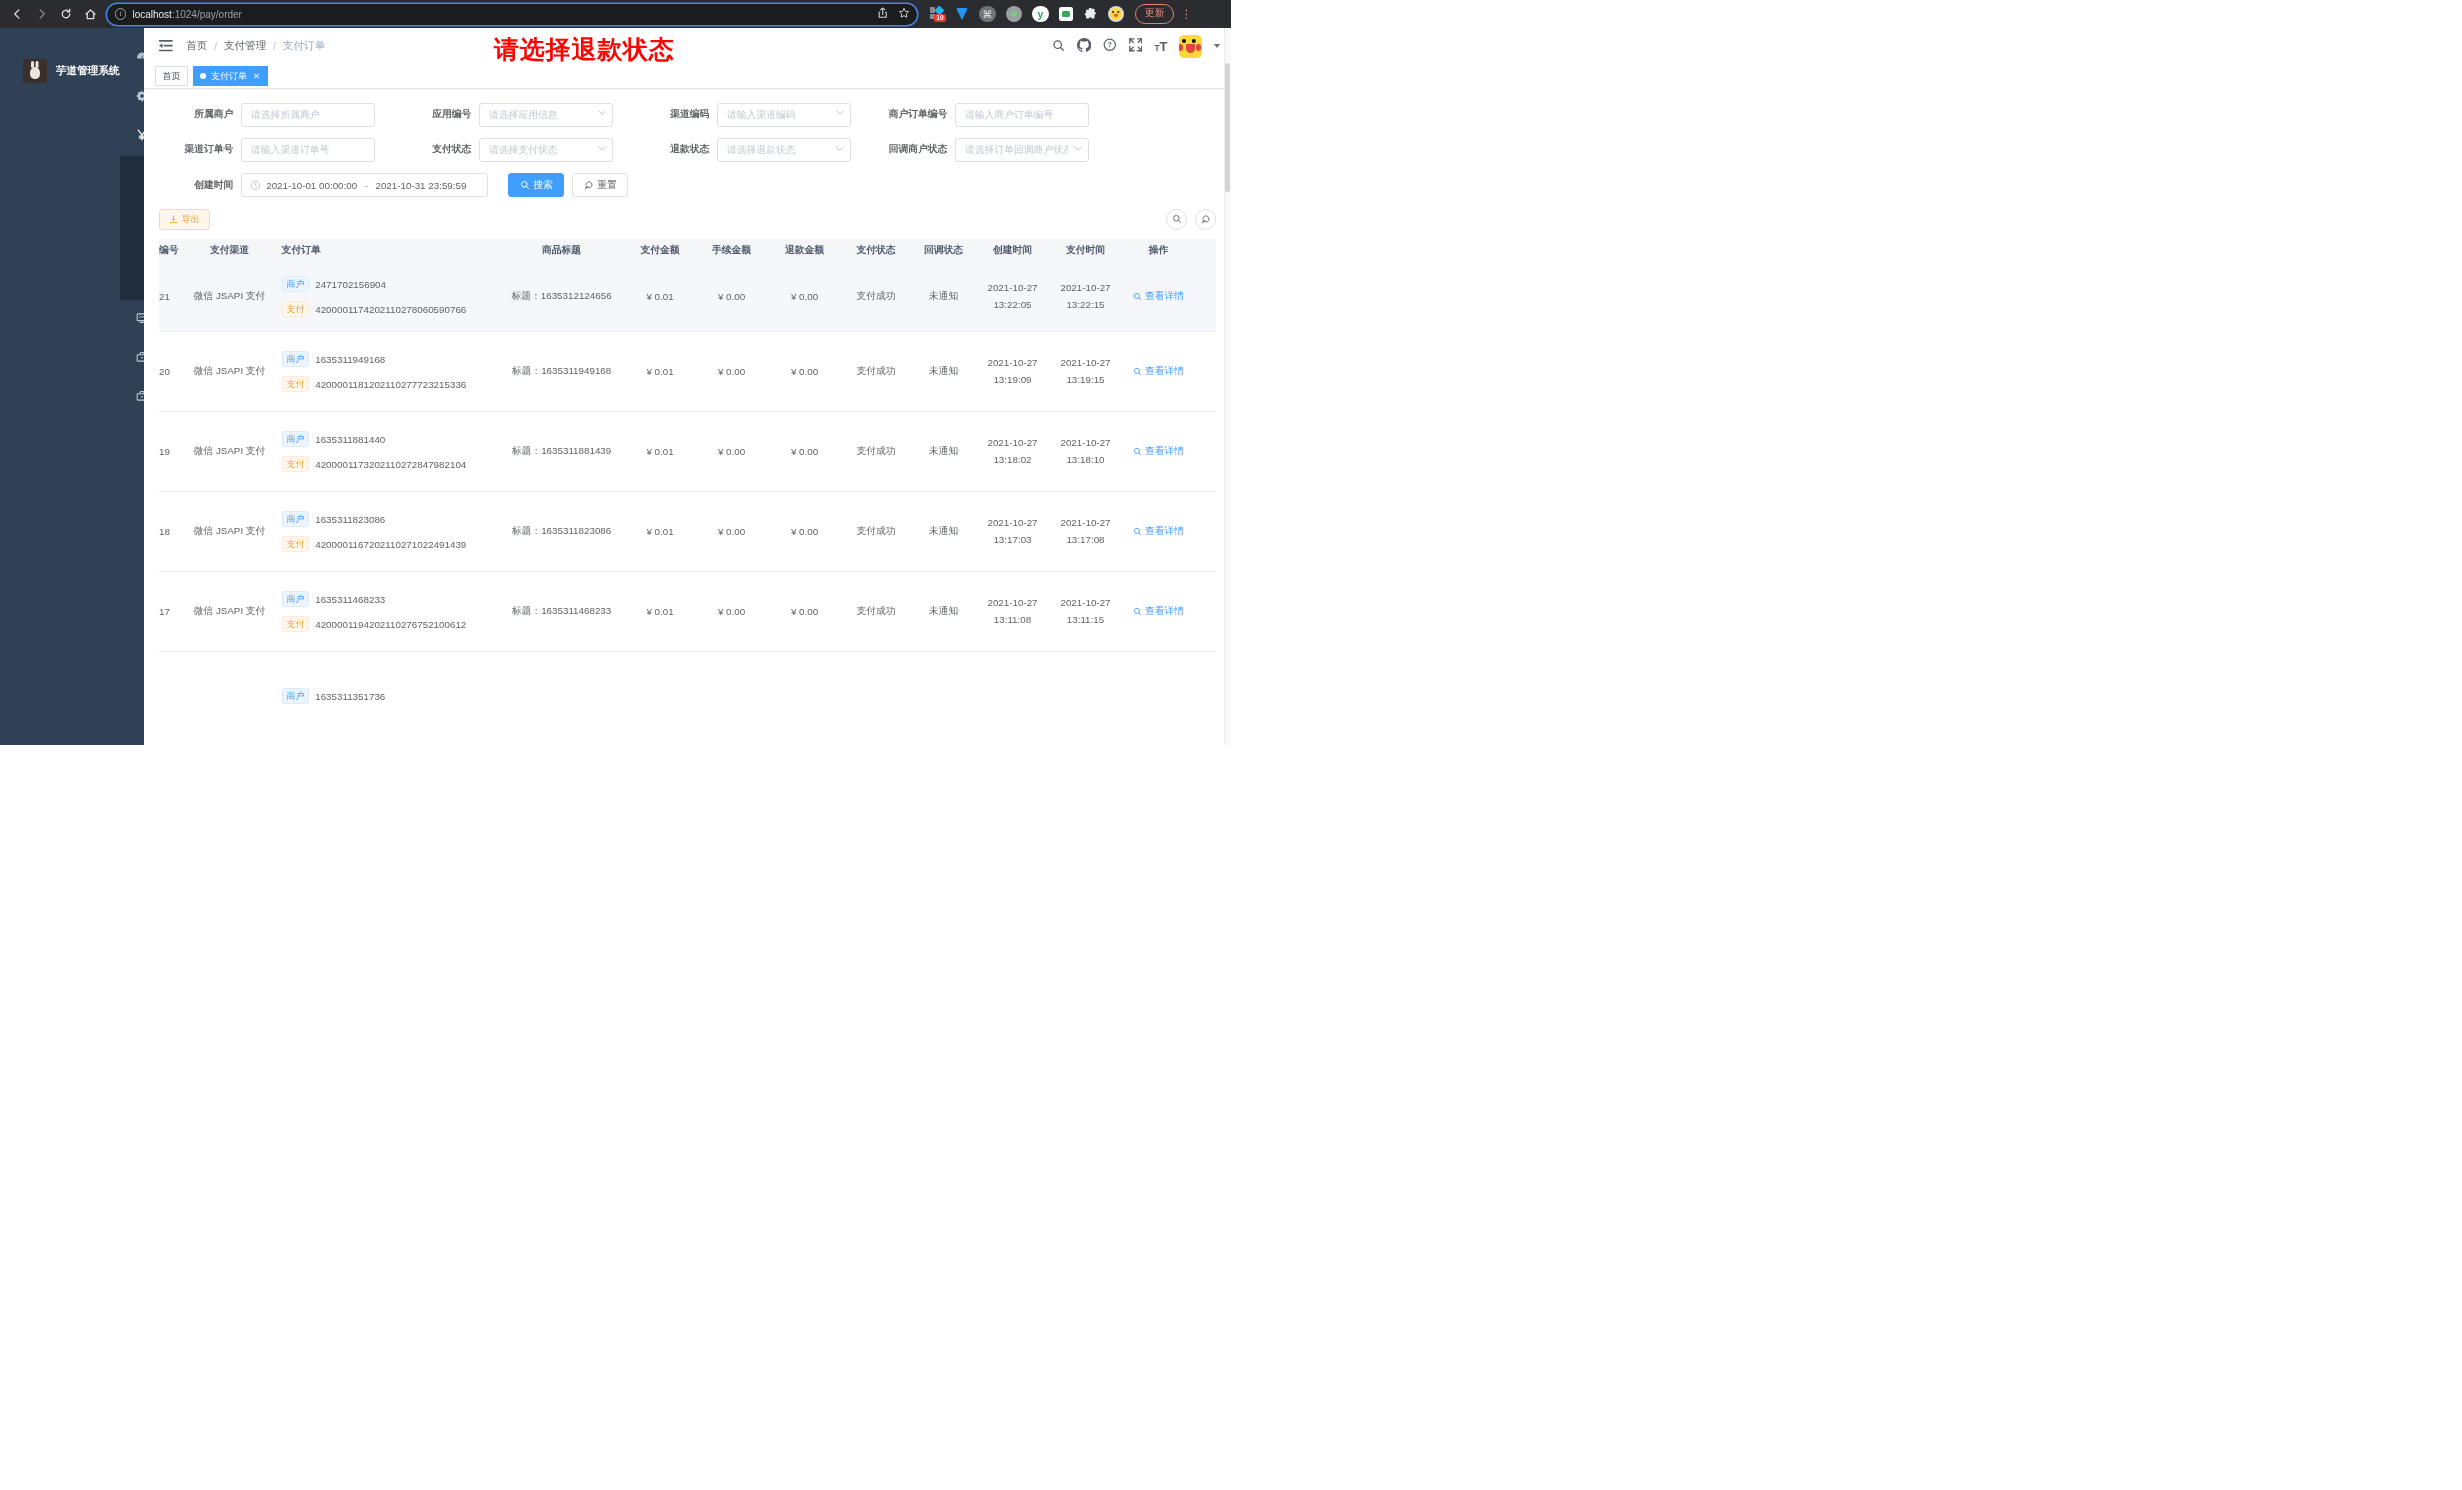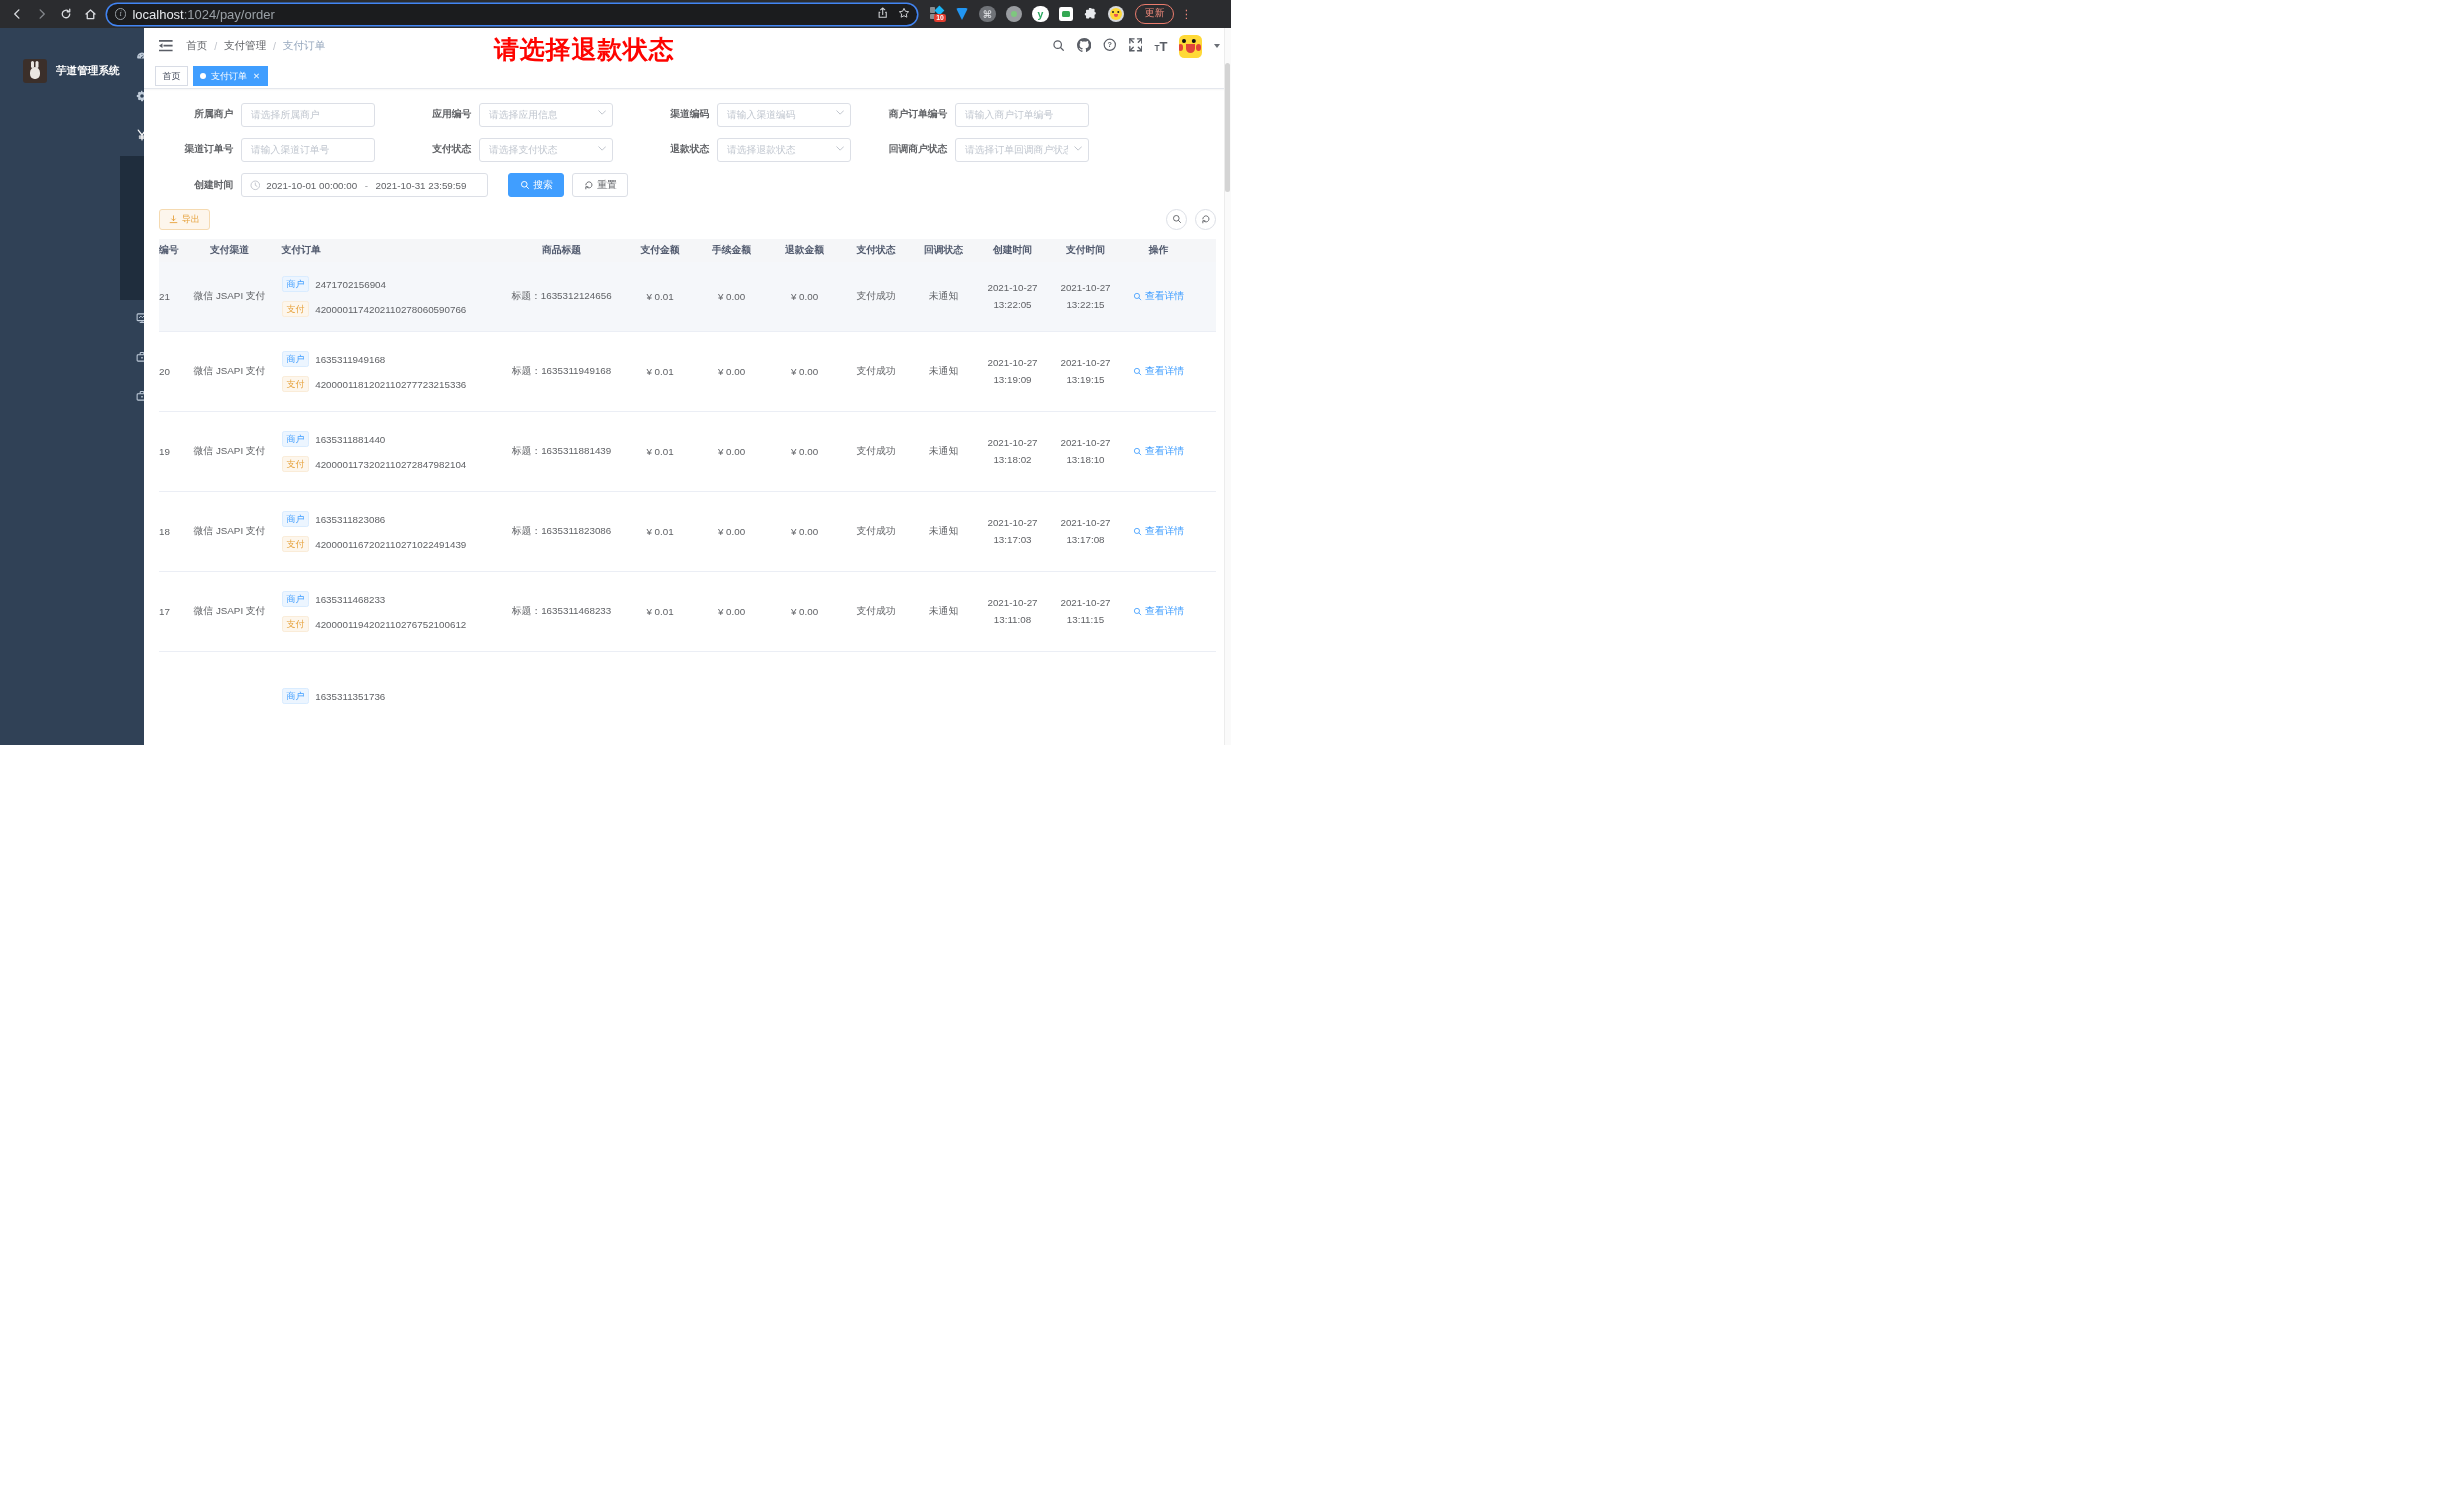--- a/index.html
+++ b/index.html
@@ -7,21 +7,21 @@
   body { font-family:"Liberation Sans","DejaVu Sans",sans-serif; font-size:9.8px; color:#606266; background:#fff; overflow:hidden; }
   .screen { width:1231px; height:745px; display:flex; flex-direction:column; }
 
   
   .browser-bar { height:28px; background:#2b2c2f; display:flex; align-items:center; padding:0 7.6px; flex:0 0 auto; }
   .bnav { display:flex; align-items:center; gap:4.5px; }
   .bbtn { width:19.7px; height:19.7px; display:flex; align-items:center; justify-content:center; border-radius:50%; color:#dadce0; font-size:12px; }
   .bbtn.dim { color:#84878c; }
   .omnibox { flex:0 1 810px; height:21px; margin:0 7.6px; background:#1b1c1e; border-radius:10.6px; box-shadow:0 0 0 1.5px #4285f4; display:flex; align-items:center; padding:0 7.6px; gap:6px; }
   .info-ic { width:11.4px; height:11.4px; border:1.1px solid #9aa0a6; border-radius:50%; color:#9aa0a6; font-size:7.6px; display:flex; align-items:center; justify-content:center; font-family:"DejaVu Serif",serif; font-style:italic; flex:0 0 auto;}
-  .url { flex:1; font-size:13px; color:#e8eaed; white-space:nowrap; overflow:hidden; }
+  .url { flex:1; font-size:10px; color:#e8eaed; white-space:nowrap; overflow:hidden; }
   .url .rest { color:#9aa0a6; }
   .omni-right { display:flex; align-items:center; gap:9px; color:#cfd1d4; }
   .ext-area { display:flex; align-items:center; gap:9.8px; margin-left:4.5px; }
   .ext { width:15px; height:15px; position:relative; display:flex; align-items:center; justify-content:center; }
   .ext-blocks { position:relative; }
   .ext-blocks .sq1,.ext-blocks .sq2 { position:absolute; width:5.3px; height:5.3px; background:#8a8d91; border-radius:0.8px; }
   .sq1{ left:0; top:0.8px; } .sq2{ left:0; top:7.6px; }
   .ext-blocks .dia { position:absolute; left:6px; top:0; width:6.8px; height:6.8px; background:#19b5f6; transform:rotate(45deg); }
   .ext-badge { position:absolute; left:4.5px; top:7.6px; background:#e33b2e; color:#fff; font-size:6.8px; font-weight:700; padding:0.8px 2.3px; border-radius:2.3px; line-height:1; }
   .kite { width:0; height:0; border-left:6px solid transparent; border-right:6px solid transparent; border-top:12px solid #2196f3; border-radius:2.3px; }

